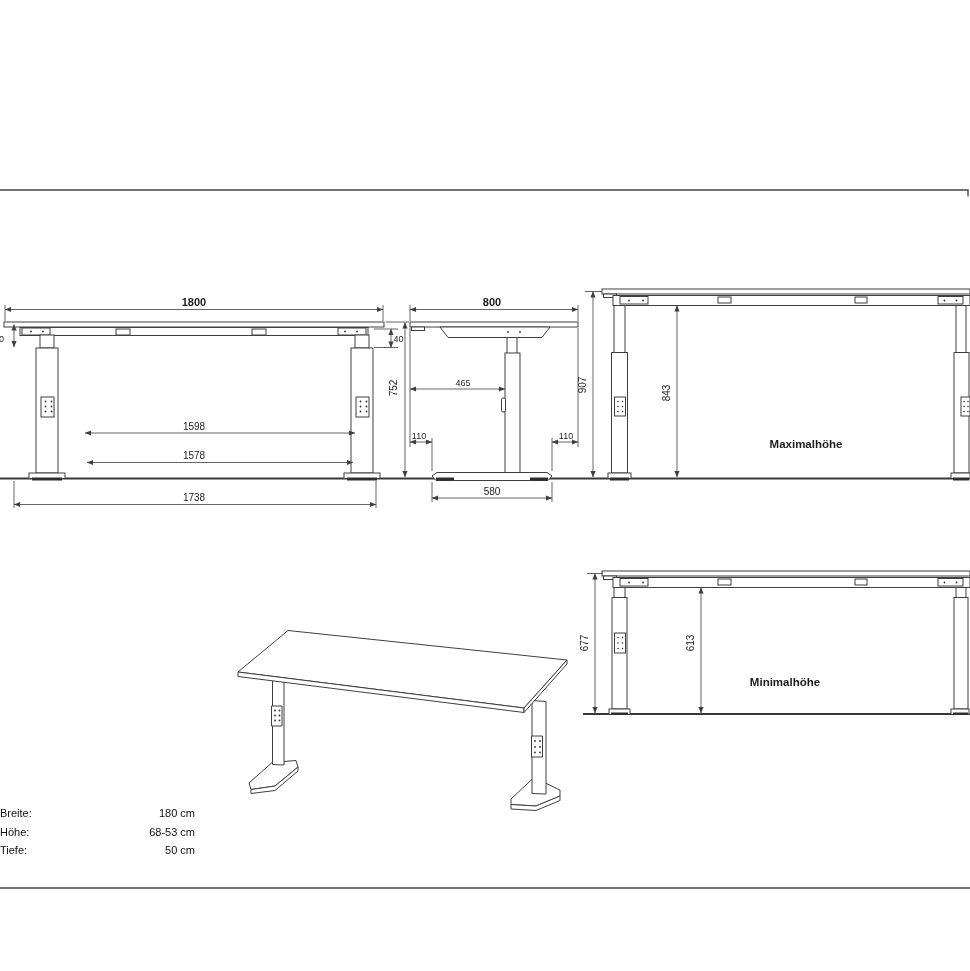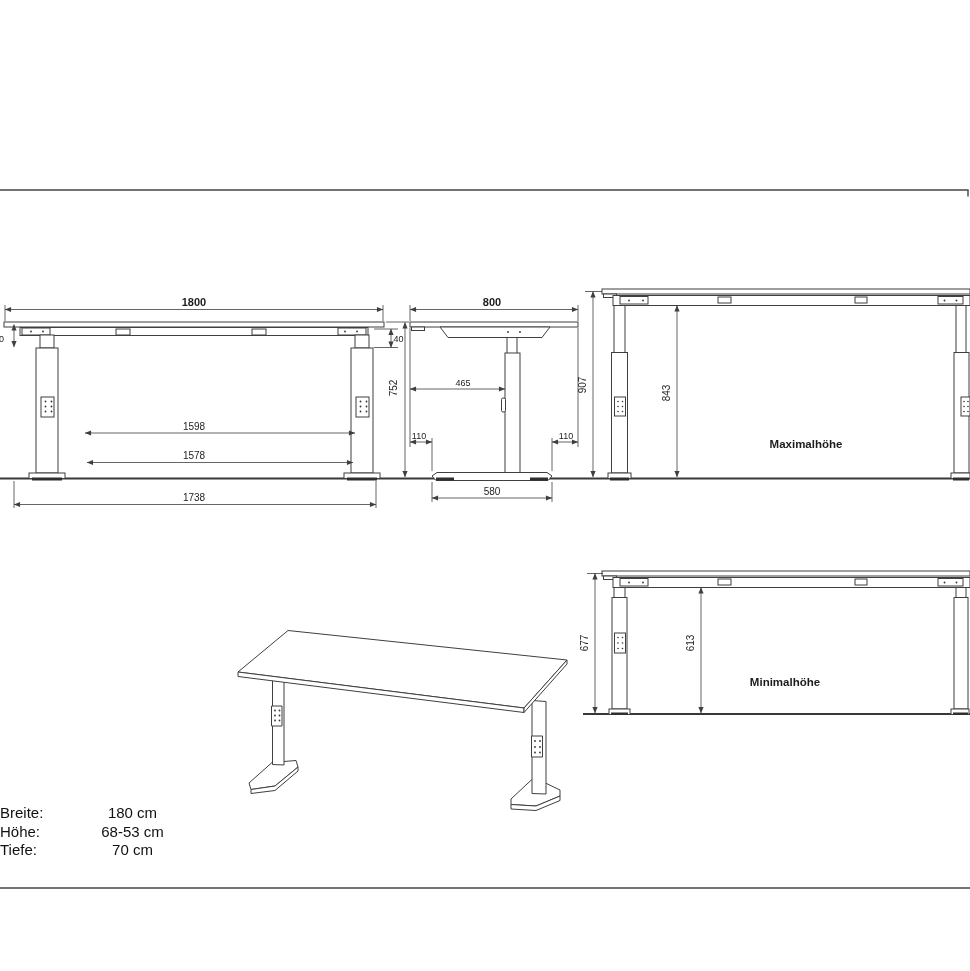--- a/index.html
+++ b/index.html
@@ -7,25 +7,25 @@
     width:970px;height:971px;position:relative;background:#ffffff;
     font-family:"Liberation Sans", sans-serif;overflow:hidden;
   }
   svg text{fill:#1d1d1d;}
   .dim-label{font-size:10px;}
   .dim-label-sm{font-size:9px;}
   .dim-label-bold{font-size:11px;font-weight:bold;}
   .view-label{font-size:11.5px;font-weight:bold;}
   #spec-block{
     position:absolute;left:0;top:804px;width:195px;color:#111;
-    font-size:15px;line-height:18.5px;
+    font-size:11px;line-height:18.5px;
   }
   .spec-row{display:flex;}
   .spec-label{flex:0 0 70px;}
-  .spec-value{flex:1;text-align:center;}
+  .spec-value{flex:1;text-align:right;}
 </style>
 </head>
 <body>
 
 <svg width="970" height="971" viewBox="0 0 970 971" style="position:absolute;left:0;top:0;">
   <defs>
     <marker id="arr" viewBox="0 0 10 10" refX="9.3" refY="5" markerWidth="8.5" markerHeight="6.5" orient="auto-start-reverse" markerUnits="userSpaceOnUse">
       <path d="M0,1 L9.6,5 L0,9 z" fill="#3f3f3f"></path>
     </marker>
   </defs>
@@ -305,15 +305,15 @@
   <div class="spec-row">
     <span class="spec-label">Breite:</span>
     <span class="spec-value">180 cm</span>
   </div>
   <div class="spec-row">
     <span class="spec-label">Höhe:</span>
     <span class="spec-value">68-53 cm</span>
   </div>
   <div class="spec-row">
     <span class="spec-label">Tiefe:</span>
-    <span class="spec-value">70 cm</span>
+    <span class="spec-value">50 cm</span>
   </div>
 </div>
 
 </body></html>

